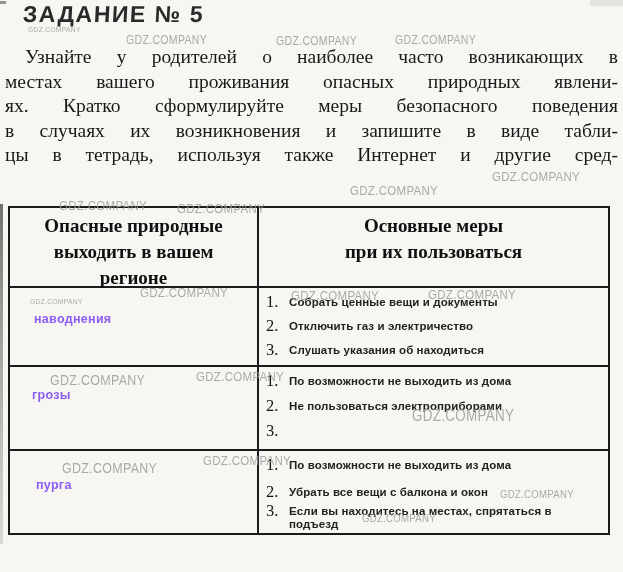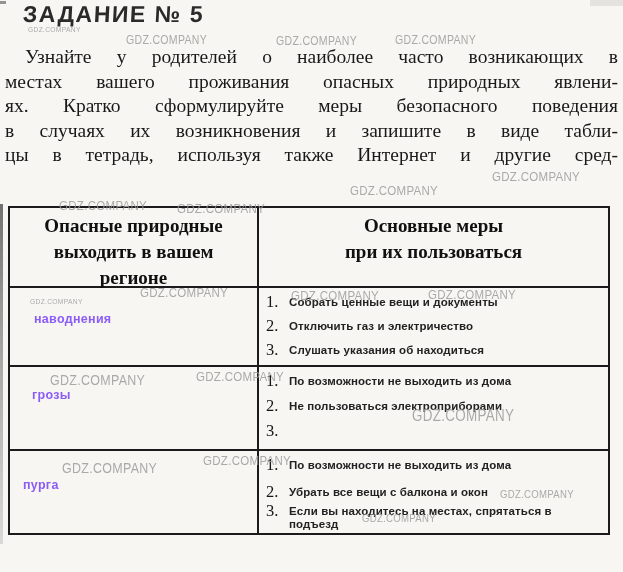--- a/index.html
+++ b/index.html
@@ -79,21 +79,21 @@
   .th .hline { line-height:26px; }
 
   .hazard-label {
     font-family:"Liberation Sans", sans-serif;
     font-size:12.5px; font-weight:700; letter-spacing:.3px;
     color:#8b5cf6;
   }
   .td-hazard .hazard-label { position:absolute; }
   .r1 .hazard-label { left:24px; top:24px; }
   .r2 .hazard-label { left:22px; top:21px; }
-  .r3 .hazard-label { left:13px; top:27px; }
+  .r3 .hazard-label { left:26px; top:27px; }
 
   .td-measures { padding:6px 4px 0 7px; overflow:hidden; }
   .measure { display:flex; align-items:flex-start; margin-bottom:8px; }
   .measure .num {
     font-family:"Liberation Serif", serif;
     font-size:16.5px; line-height:16px; min-width:23px; color:#161616;
   }
   .measure .mtext {
     font-family:"Liberation Sans", sans-serif;
     font-size:11.5px; font-weight:700; letter-spacing:.1px;

